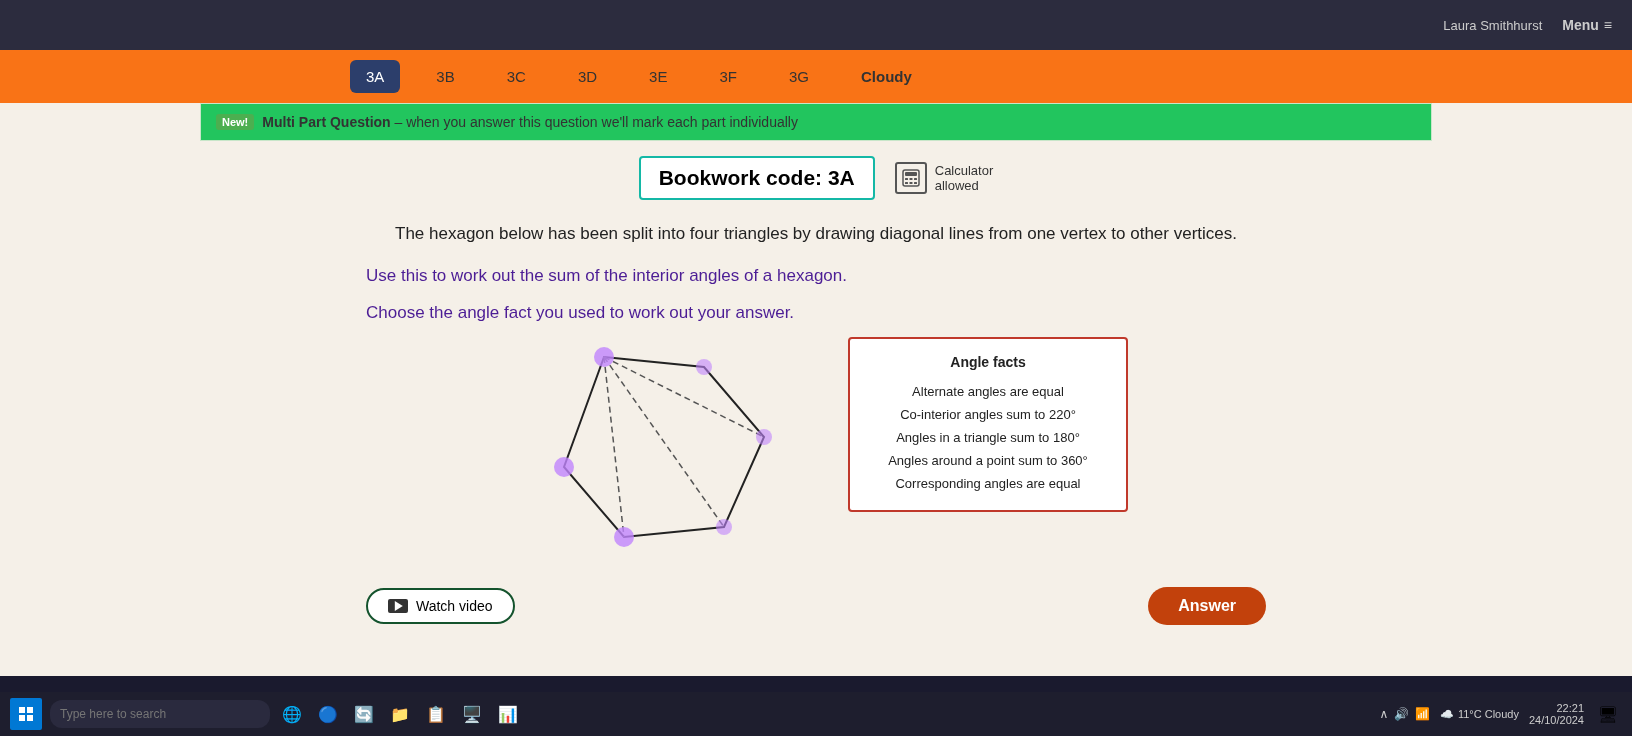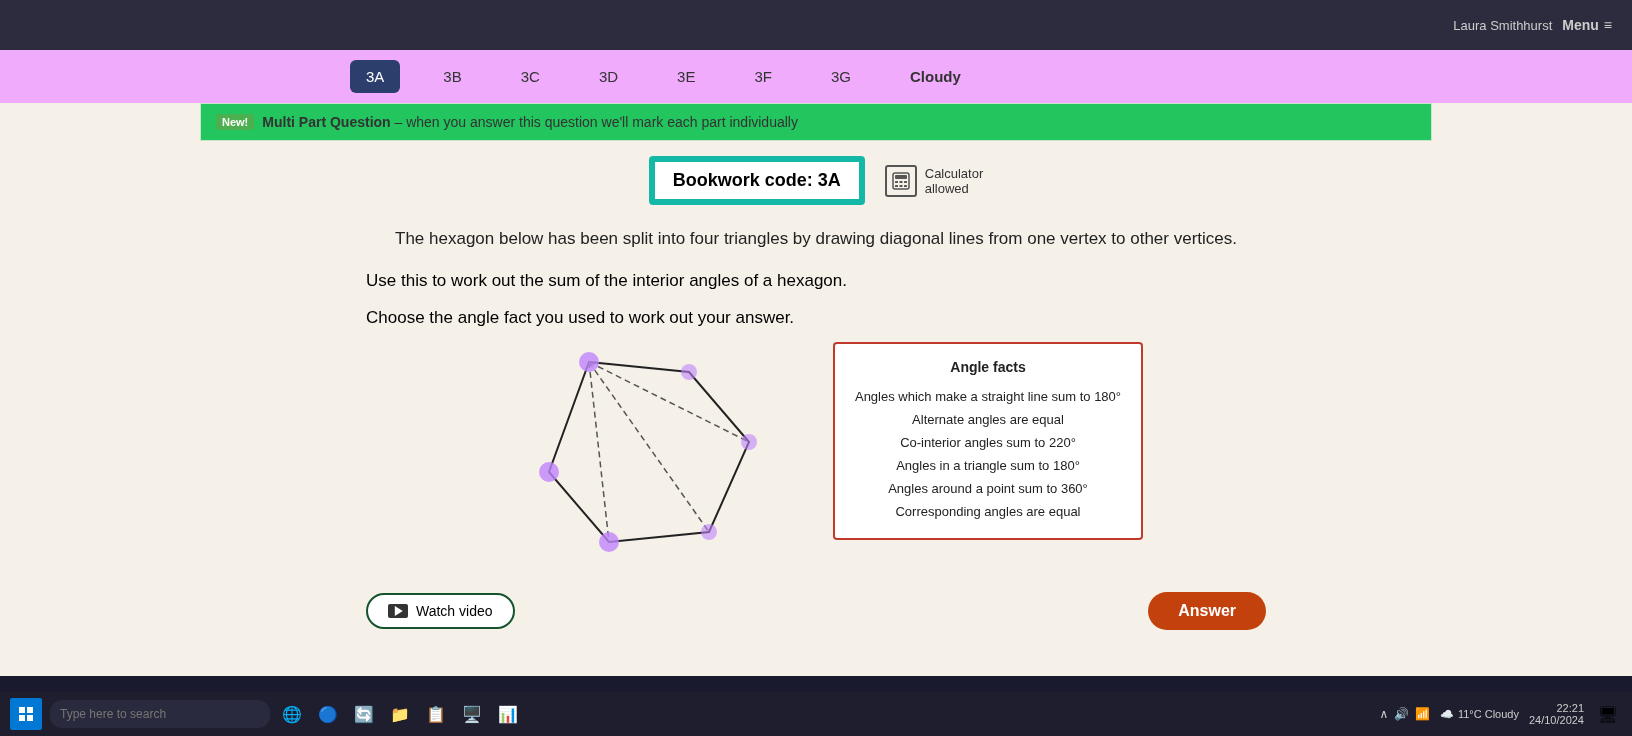--- a/index.html
+++ b/index.html
@@ -14,21 +14,21 @@
     }
 
     
     .top-bar {
       background: #2c2c3e;
       height: 50px;
       display: flex;
       align-items: center;
       justify-content: flex-end;
       padding: 0 20px;
-      gap: 10px;
+      gap: 20px;
     }
     .top-bar-user {
       color: #ccc;
       font-size: 13px;
     }
     .top-bar-menu {
       color: #ccc;
       font-size: 14px;
       font-weight: bold;
       display: flex;
@@ -44,22 +44,22 @@
       display: flex;
       flex-direction: column;
       overflow: hidden;
     }
 
     
     .tab-nav {
       display: flex;
       align-items: center;
       padding: 10px 350px;
-      gap: 27px;
-      background: #f0abfc;
+      gap: 20px;
+      background: #f97316;
     }
     .tab-item {
       padding: 8px 16px;
       font-size: 15px;
       font-weight: 500;
       color: #333;
       cursor: pointer;
       border-radius: 4px;
     }
     .tab-item.active {
@@ -104,23 +104,23 @@
     
     .bookwork-row {
       display: flex;
       align-items: center;
       justify-content: center;
       gap: 20px;
       margin-bottom: 20px;
     }
     .bookwork-code-btn {
       background: white;
-      border: 6px solid #14b8a6;
+      border: 2px solid #14b8a6;
       padding: 8px 18px;
-      font-size: 18px;
+      font-size: 21px;
       font-weight: bold;
       border-radius: 4px;
     }
     .calculator-info {
       display: flex;
       align-items: center;
       gap: 8px;
       font-size: 13px;
       color: #333;
     }
@@ -142,21 +142,21 @@
       color: #222;
       line-height: 1.6;
       margin-bottom: 15px;
       max-width: 900px;
       margin-left: auto;
       margin-right: auto;
     }
     .question-text-left {
       text-align: left;
       font-size: 17px;
-      color: #000000;
+      color: #4c1d95;
       line-height: 1.6;
       margin-bottom: 10px;
       max-width: 900px;
       margin-left: auto;
       margin-right: auto;
     }
 
     
     .question-main {
       display: flex;
@@ -400,21 +400,20 @@
           <circle cx="260" cy="100" r="8" fill="#c084fc" opacity="0.6"></circle>
 
           <circle cx="220" cy="190" r="8" fill="#c084fc" opacity="0.6"></circle>
 
           <circle cx="200" cy="30" r="8" fill="#c084fc" opacity="0.6"></circle>
         </svg>
       </div>
 
       <div class="angle-facts-box">
         <div class="angle-facts-title">Angle facts</div>
-        <div class="angle-fact-item">Angles which make a straight line sum to 180°</div>
         <div class="angle-fact-item">Alternate angles are equal</div>
         <div class="angle-fact-item">Co-interior angles sum to 220°</div>
         <div class="angle-fact-item">Angles in a triangle sum to 180°</div>
         <div class="angle-fact-item">Angles around a point sum to 360°</div>
         <div class="angle-fact-item">Corresponding angles are equal</div>
       </div>
 
     </div>
 
     <div class="bottom-row">

